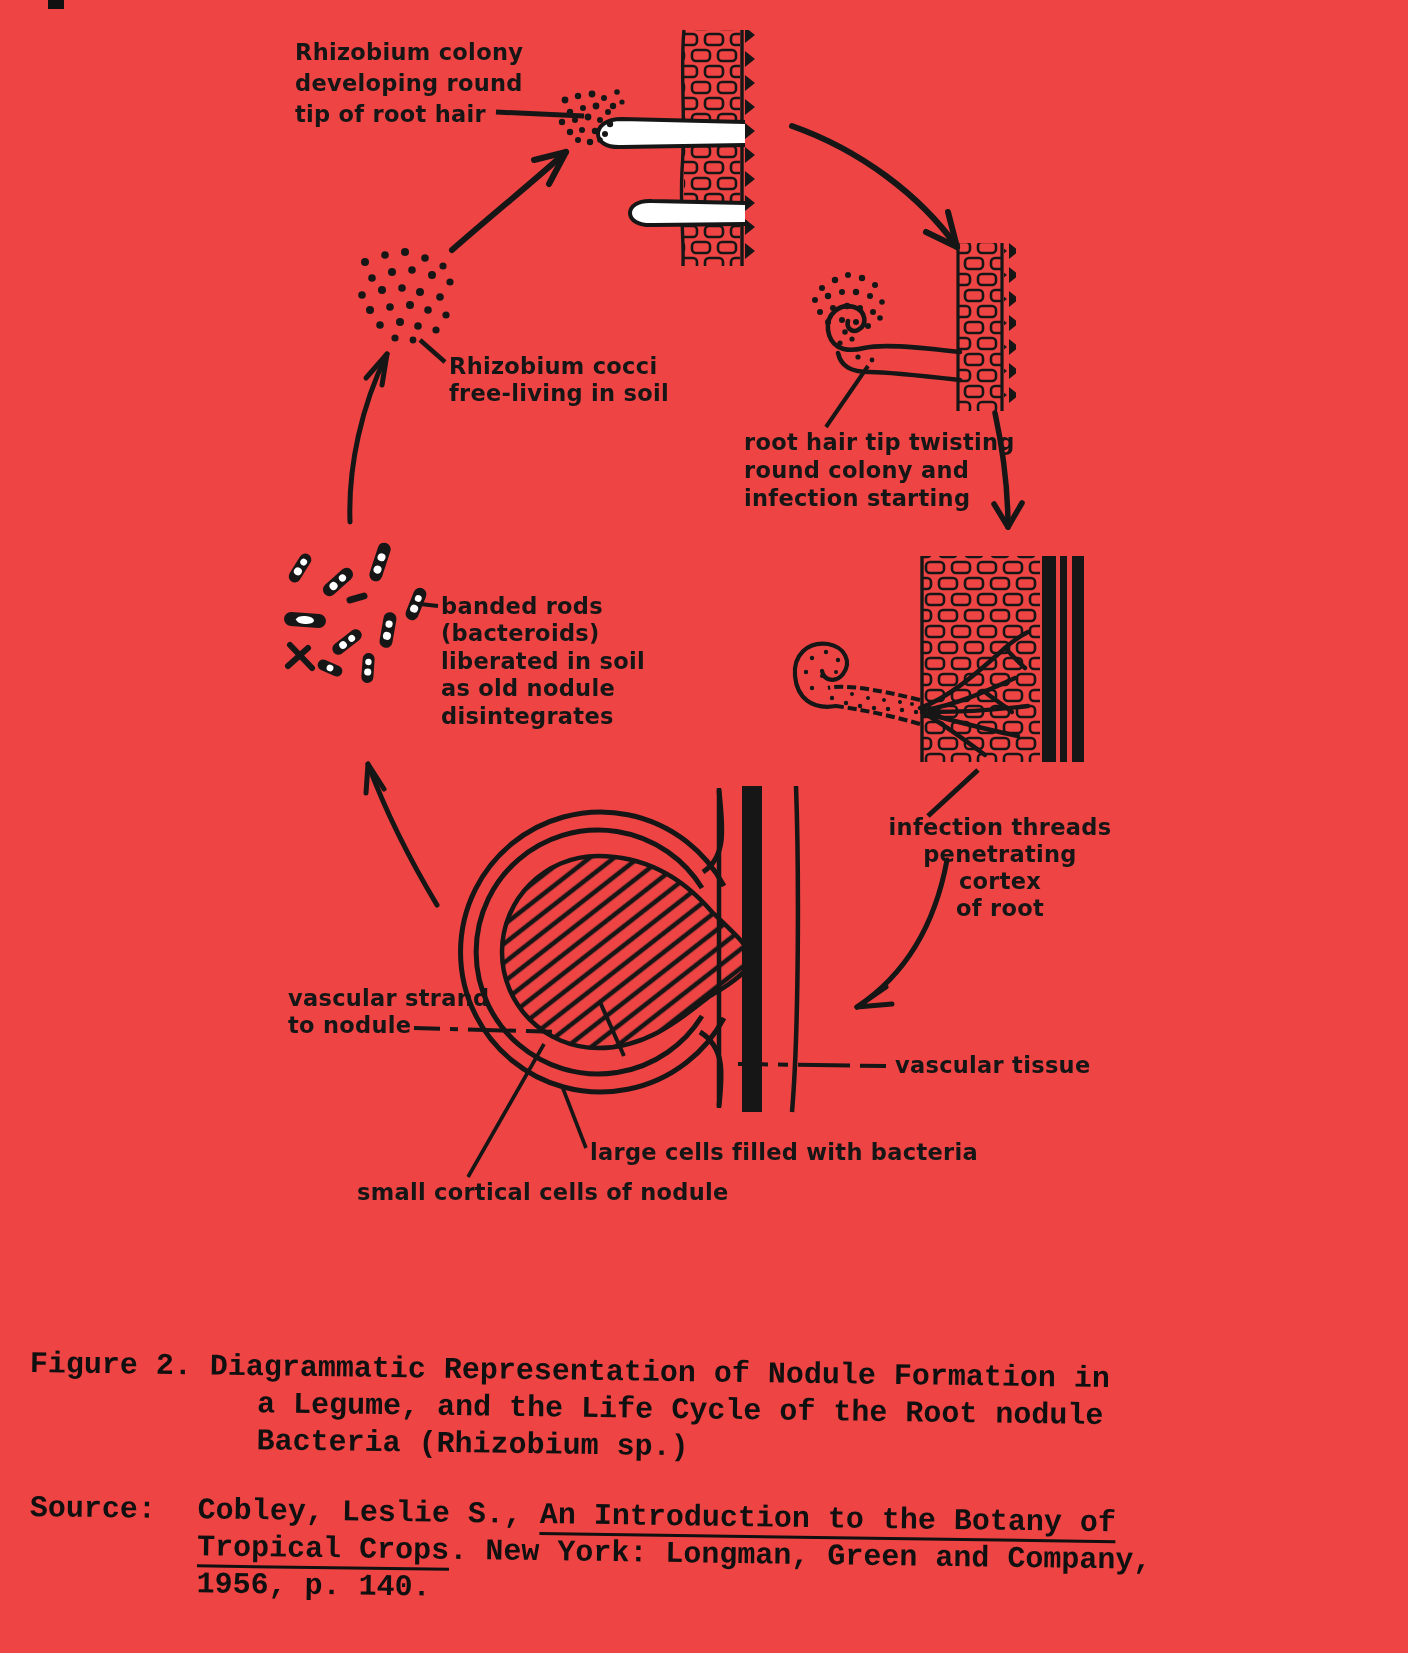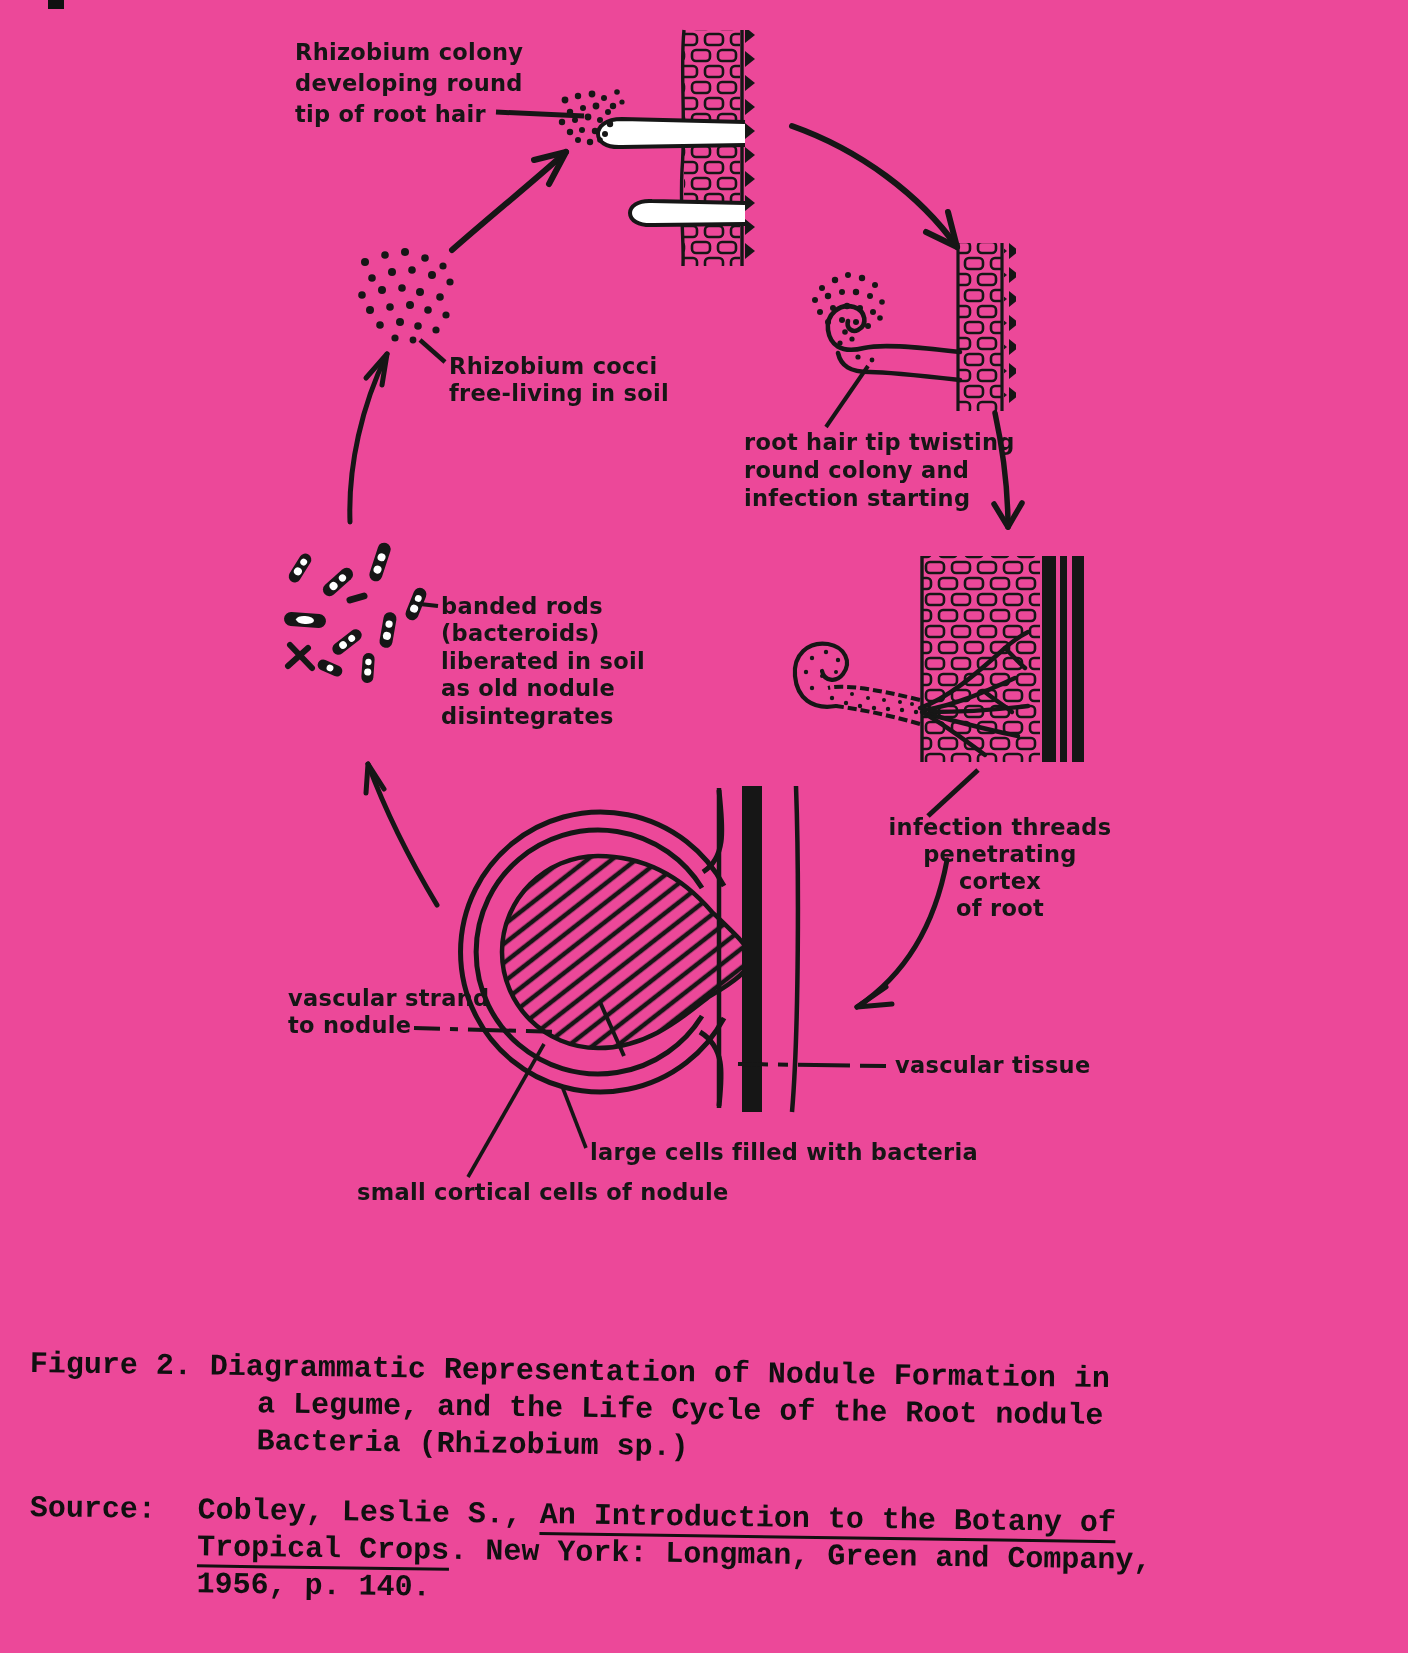--- a/index.html
+++ b/index.html
@@ -1,16 +1,16 @@
 <!DOCTYPE html>
 <html><head>
 <meta charset="utf-8">
 <style>
   html,body{margin:0;padding:0;background:#e8e8e8;}
-  .page{position:relative;width:1408px;height:1653px;background:#ec4899;overflow:hidden;
+  .page{position:relative;width:1408px;height:1653px;background:#ef4444;overflow:hidden;
         font-family:"DejaVu Sans",sans-serif;color:#131313;}
   svg text{font-family:"DejaVu Sans",sans-serif;font-weight:bold;font-size:22.5px;fill:#161616;letter-spacing:.3px;}
   .caption{position:absolute;left:30px;top:1346px;width:1250px;
            font-family:"Liberation Mono","DejaVu Sans Mono",monospace;font-weight:bold;
            font-size:30px;line-height:37px;color:#101010;transform:rotate(.8deg);transform-origin:left top;}
   .caption .indent{padding-left:228px;}
   .source{position:absolute;left:30px;top:1490px;width:1330px;
           font-family:"Liberation Mono","DejaVu Sans Mono",monospace;font-weight:bold;
           font-size:30px;line-height:37px;color:#101010;transform:rotate(.8deg);transform-origin:left top;}
   .src-label{position:absolute;left:0;top:0;}

